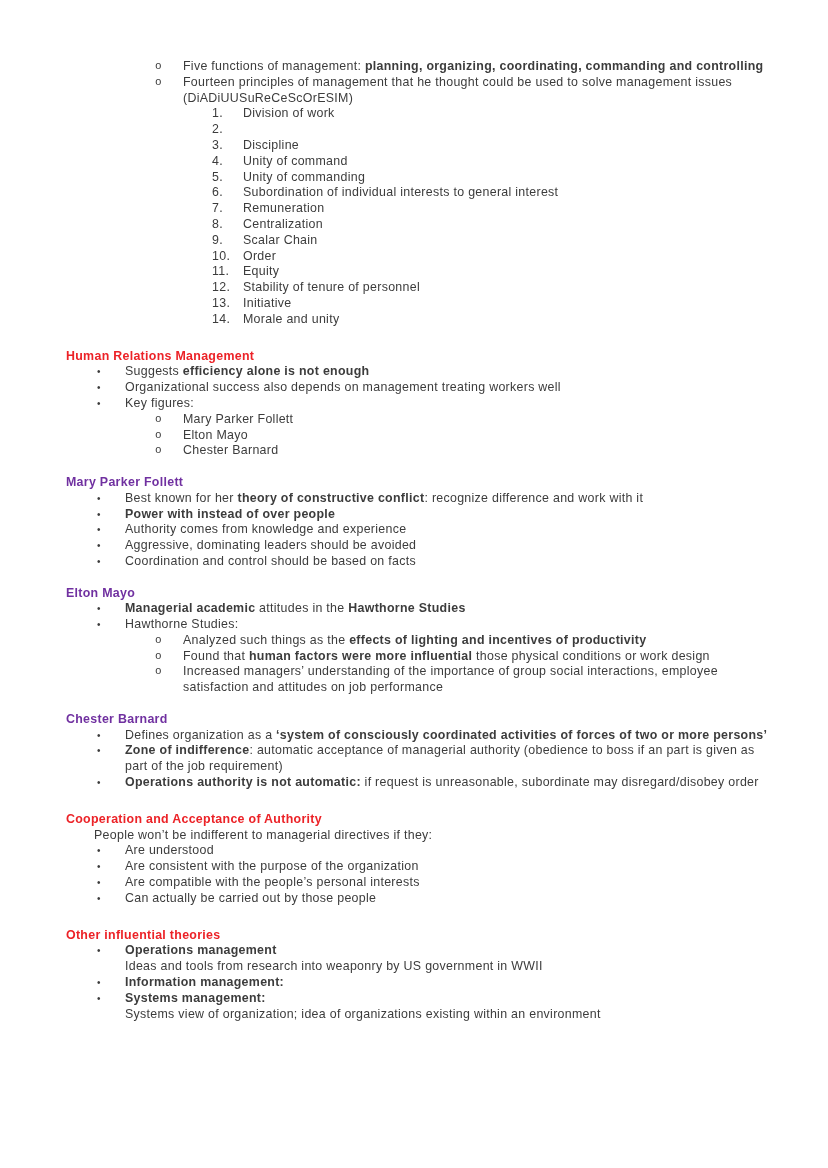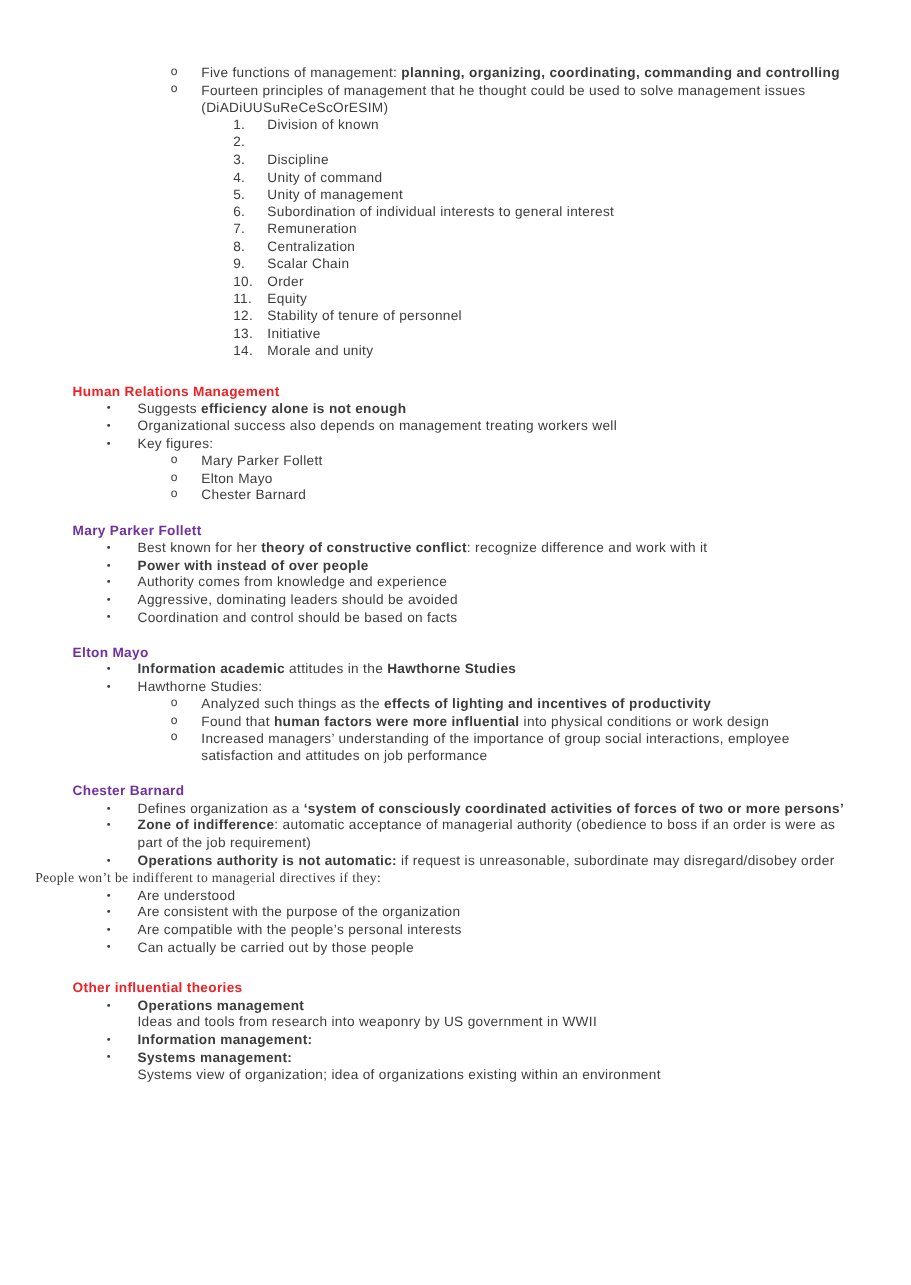--- a/index.html
+++ b/index.html
@@ -18,21 +18,21 @@
     padding: 59px 56px 0 0;
   }
   .heading {
     font-weight: 700;
     padding-left: 66px;
     margin-top: 15.8px;
   }
   .heading.red    { color: var(--heading-red, #ec2227); margin-top: 21px; }
   .heading.purple { color: var(--heading-purple, #7030a0); }
   .row { display: flex; align-items: flex-start; }
-  .row.para   { padding-left: 32px; font-family: Liberation Serif, serif; }
+  .row.para   { padding-left: 94px; }
   .row.bullet { padding-left: 97px; }
   .row.circle { padding-left: 155px; }
   .row.number { padding-left: 212px; }
   .row.plain  { padding-left: 125px; align-items: center; }
   .marker { flex: 0 0 28px; }
   .row.number .marker { flex: 0 0 31px; }
   .row.bullet .marker { font-size: 10px; line-height: 15.8px; }
   .row.circle .marker { font-family: "Liberation Mono", monospace; font-size: 11px; line-height: 15.8px; }
   .content { flex: 1 1 auto; }
   .b { font-weight: 700; }
@@ -44,36 +44,36 @@
     <div class="row circle">
       <span class="marker">o</span>
       <span class="content"><span>Five functions of management: </span><span class="b">planning, organizing, coordinating, commanding and controlling</span></span>
     </div>
     <div class="row circle">
       <span class="marker">o</span>
       <span class="content"><span>Fourteen principles of management that he thought could be used to solve management issues (DiADiUUSuReCeScOrESIM)</span></span>
     </div>
     <div class="row number">
       <span class="marker">1.</span>
-      <span class="content"><span>Division of known</span></span>
+      <span class="content"><span>Division of work</span></span>
     </div>
     <div class="row number">
       <span class="marker">2.</span>
     </div>
     <div class="row number">
       <span class="marker">3.</span>
       <span class="content"><span>Discipline</span></span>
     </div>
     <div class="row number">
       <span class="marker">4.</span>
       <span class="content"><span>Unity of command</span></span>
     </div>
     <div class="row number">
       <span class="marker">5.</span>
-      <span class="content"><span>Unity of management</span></span>
+      <span class="content"><span>Unity of commanding</span></span>
     </div>
     <div class="row number">
       <span class="marker">6.</span>
       <span class="content"><span>Subordination of individual interests to general interest</span></span>
     </div>
     <div class="row number">
       <span class="marker">7.</span>
       <span class="content"><span>Remuneration</span></span>
     </div>
     <div class="row number">
@@ -146,51 +146,52 @@
       <span class="marker">•</span>
       <span class="content"><span>Aggressive, dominating leaders should be avoided</span></span>
     </div>
     <div class="row bullet">
       <span class="marker">•</span>
       <span class="content"><span>Coordination and control should be based on facts</span></span>
     </div>
     <div class="heading purple">Elton Mayo</div>
     <div class="row bullet">
       <span class="marker">•</span>
-      <span class="content"><span class="b">Information academic</span><span> attitudes in the </span><span class="b">Hawthorne Studies</span></span>
+      <span class="content"><span class="b">Managerial academic</span><span> attitudes in the </span><span class="b">Hawthorne Studies</span></span>
     </div>
     <div class="row bullet">
       <span class="marker">•</span>
       <span class="content"><span>Hawthorne Studies:</span></span>
     </div>
     <div class="row circle">
       <span class="marker">o</span>
       <span class="content"><span>Analyzed such things as the </span><span class="b">effects of lighting and incentives of productivity</span></span>
     </div>
     <div class="row circle">
       <span class="marker">o</span>
-      <span class="content"><span>Found that </span><span class="b">human factors were more influential</span><span> into physical conditions or work design</span></span>
+      <span class="content"><span>Found that </span><span class="b">human factors were more influential</span><span> those physical conditions or work design</span></span>
     </div>
     <div class="row circle">
       <span class="marker">o</span>
       <span class="content"><span>Increased managers’ understanding of the importance of group social interactions, employee satisfaction and attitudes on job performance</span></span>
     </div>
     <div class="heading purple">Chester Barnard</div>
     <div class="row bullet">
       <span class="marker">•</span>
       <span class="content"><span>Defines organization as a </span><span class="b">‘system of consciously coordinated activities of forces of two or more persons’</span></span>
     </div>
     <div class="row bullet">
       <span class="marker">•</span>
-      <span class="content"><span class="b">Zone of indifference</span><span>: automatic acceptance of managerial authority (obedience to boss if an order is were as part of the job requirement)</span></span>
+      <span class="content"><span class="b">Zone of indifference</span><span>: automatic acceptance of managerial authority (obedience to boss if an part is given as part of the job requirement)</span></span>
     </div>
     <div class="row bullet">
       <span class="marker">•</span>
       <span class="content"><span class="b">Operations authority is not automatic:</span><span> if request is unreasonable, subordinate may disregard/disobey order</span></span>
     </div>
+    <div class="heading red">Cooperation and Acceptance of Authority</div>
     <div class="row para">
       <span class="content"><span>People won’t be indifferent to managerial directives if they:</span></span>
     </div>
     <div class="row bullet">
       <span class="marker">•</span>
       <span class="content"><span>Are understood</span></span>
     </div>
     <div class="row bullet">
       <span class="marker">•</span>
       <span class="content"><span>Are consistent with the purpose of the organization</span></span>

